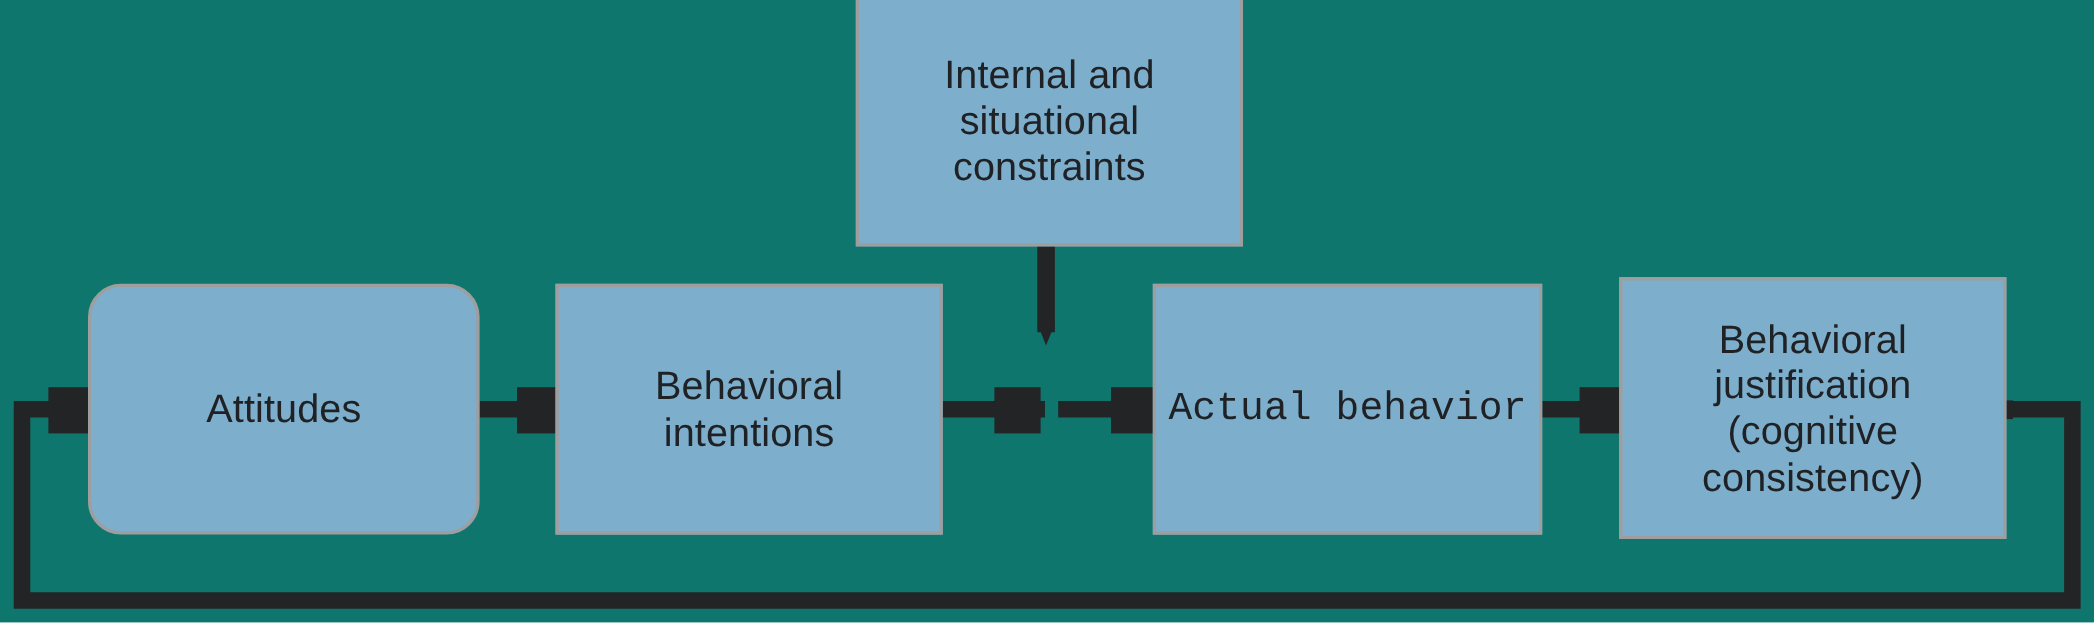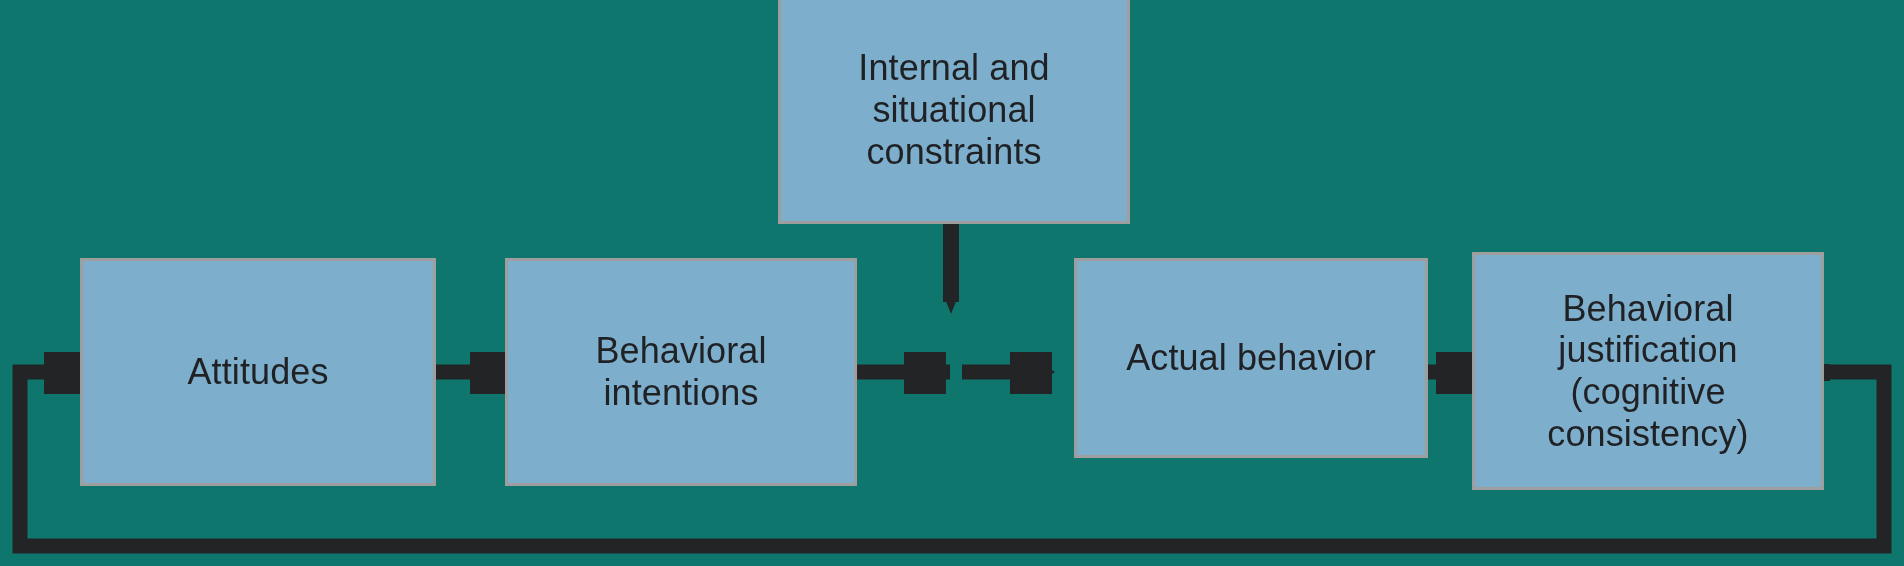--- a/index.html
+++ b/index.html
@@ -43,32 +43,34 @@
     left: 778px;
     top: -4px;
     width: 352px;
     height: 228px;
   }
   #node-attitudes {
     left: 80px;
     top: 258px;
     width: 356px;
     height: 228px;
+    border-radius: 30px;
   }
   #node-intentions {
     left: 505px;
     top: 258px;
     width: 352px;
     height: 228px;
   }
   #node-actual {
-    left: 1074px;
+    left: 1048px;
     top: 258px;
     width: 354px;
-    height: 200px;
+    height: 228px;
+    font-family: Liberation Mono, monospace;
   }
   #node-justification {
     left: 1472px;
     top: 252px;
     width: 352px;
     height: 238px;
   }
   #edges {
     position: absolute;
     left: 0;

